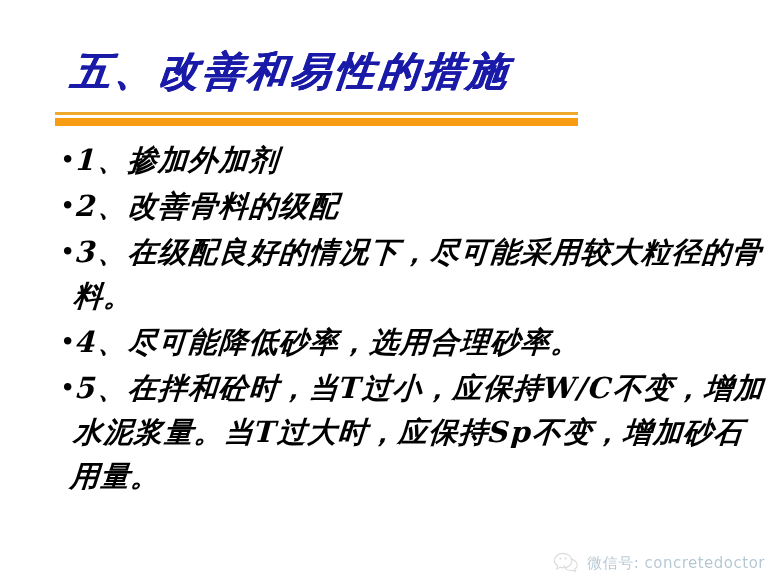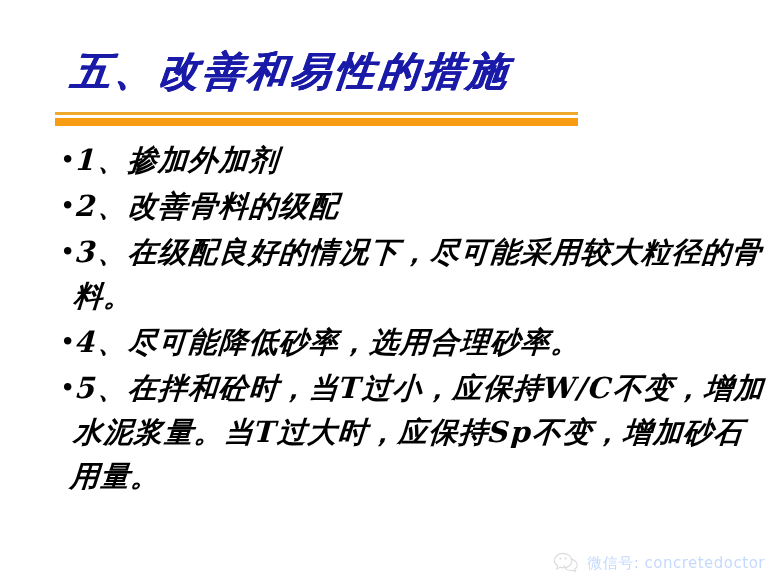--- a/index.html
+++ b/index.html
@@ -118,21 +118,21 @@
     opacity: 0.30;
   }
   .watermark .wm-icon {
     display: block;
     width: 26px;
     height: 22px;
   }
   .watermark .wm-text {
     font-family: "DejaVu Sans", "Liberation Sans", sans-serif;
     font-size: 15px;
-    color: #3b82f6;
+    color: #0c4a6e;
     letter-spacing: 0.5px;
     white-space: nowrap;
   }
 </style>
 </head>
 <body>
 
 <div id="slide">
 
   <div class="title-block">

